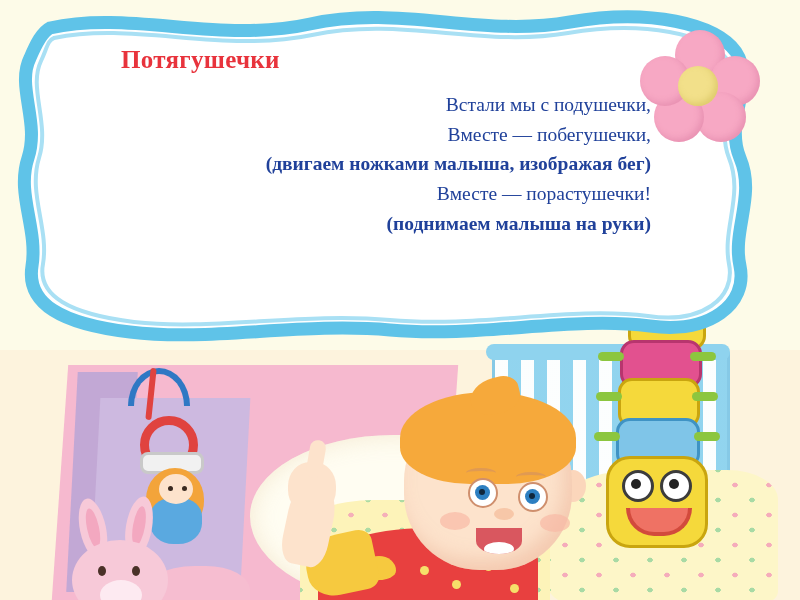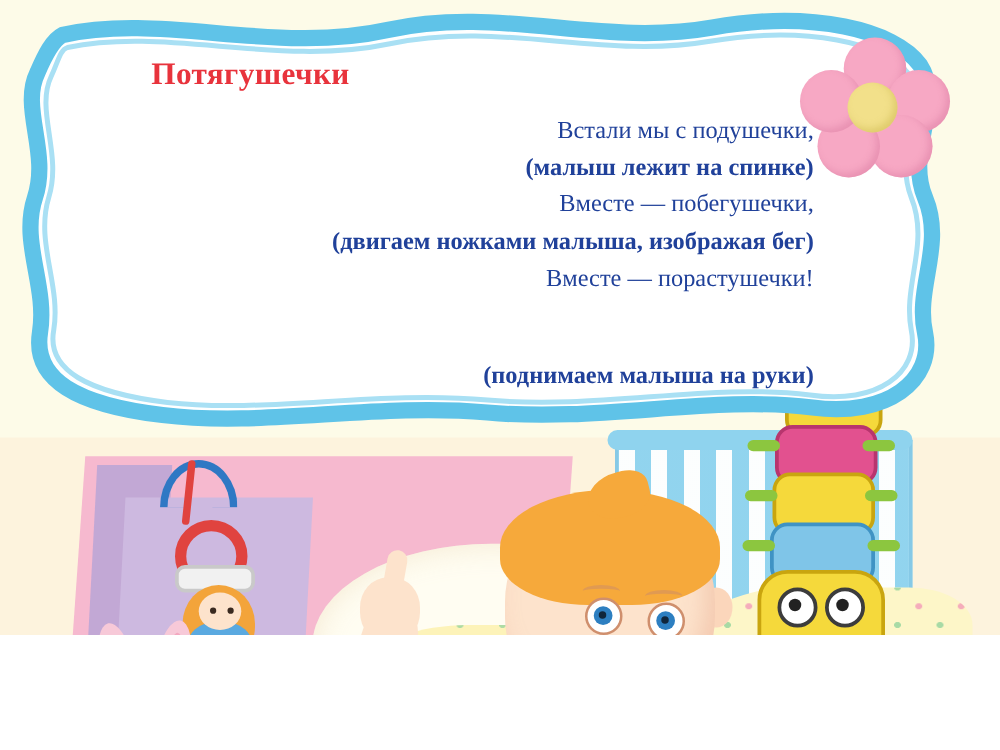--- a/index.html
+++ b/index.html
@@ -10,21 +10,21 @@
     width: 800px;
     height: 600px;
     overflow: hidden;
     font-family: "Liberation Serif", serif;
     background: #ffffff;
   }
 
   .page {
     position: relative;
     width: 800px;
-    height: 508px;
+    height: 600px;
     overflow: hidden;
     background: #ffffff;
   }
 
   
 
   .illustration {
     position: absolute;
     left: 0;
     top: 0;
@@ -554,21 +554,20 @@
     padding-left: 118px;
     font-weight: bold;
   }
   .poem-line.indent3 {
     padding-left: 130px;
     font-weight: bold;
   }
   .poem-line.indent4 {
     padding-left: 112px;
     font-weight: bold;
-    margin-top: 48px;
   }
 
   .poem-author {
     color: #20419a;
     font-family: "Liberation Serif", serif;
     font-style: italic;
     font-size: 18px;
     text-align: right;
     margin-top: 18px;
     padding-right: 10px;
@@ -704,21 +703,20 @@
     <div class="petal petal-3"></div>
     <div class="petal petal-4"></div>
     <div class="petal petal-5"></div>
     <div class="flower-center"></div>
   </div>
 
   <div class="poem-card">
     <div class="poem-title">Потягушечки</div>
     <div class="poem-body">
       <div class="poem-line">Встали мы с подушечки,</div>
-      <div class="poem-line indent">(малыш лежит на спинке)</div>
       <div class="poem-line">Вместе — побегушечки,</div>
       <div class="poem-line indent3">(двигаем ножками малыша, изображая бег)</div>
       <div class="poem-line">Вместе — порастушечки!</div>
       <div class="poem-line indent4">(поднимаем малыша на руки)</div>
     </div>
   </div>
 
 </div>
 
 </body></html>

